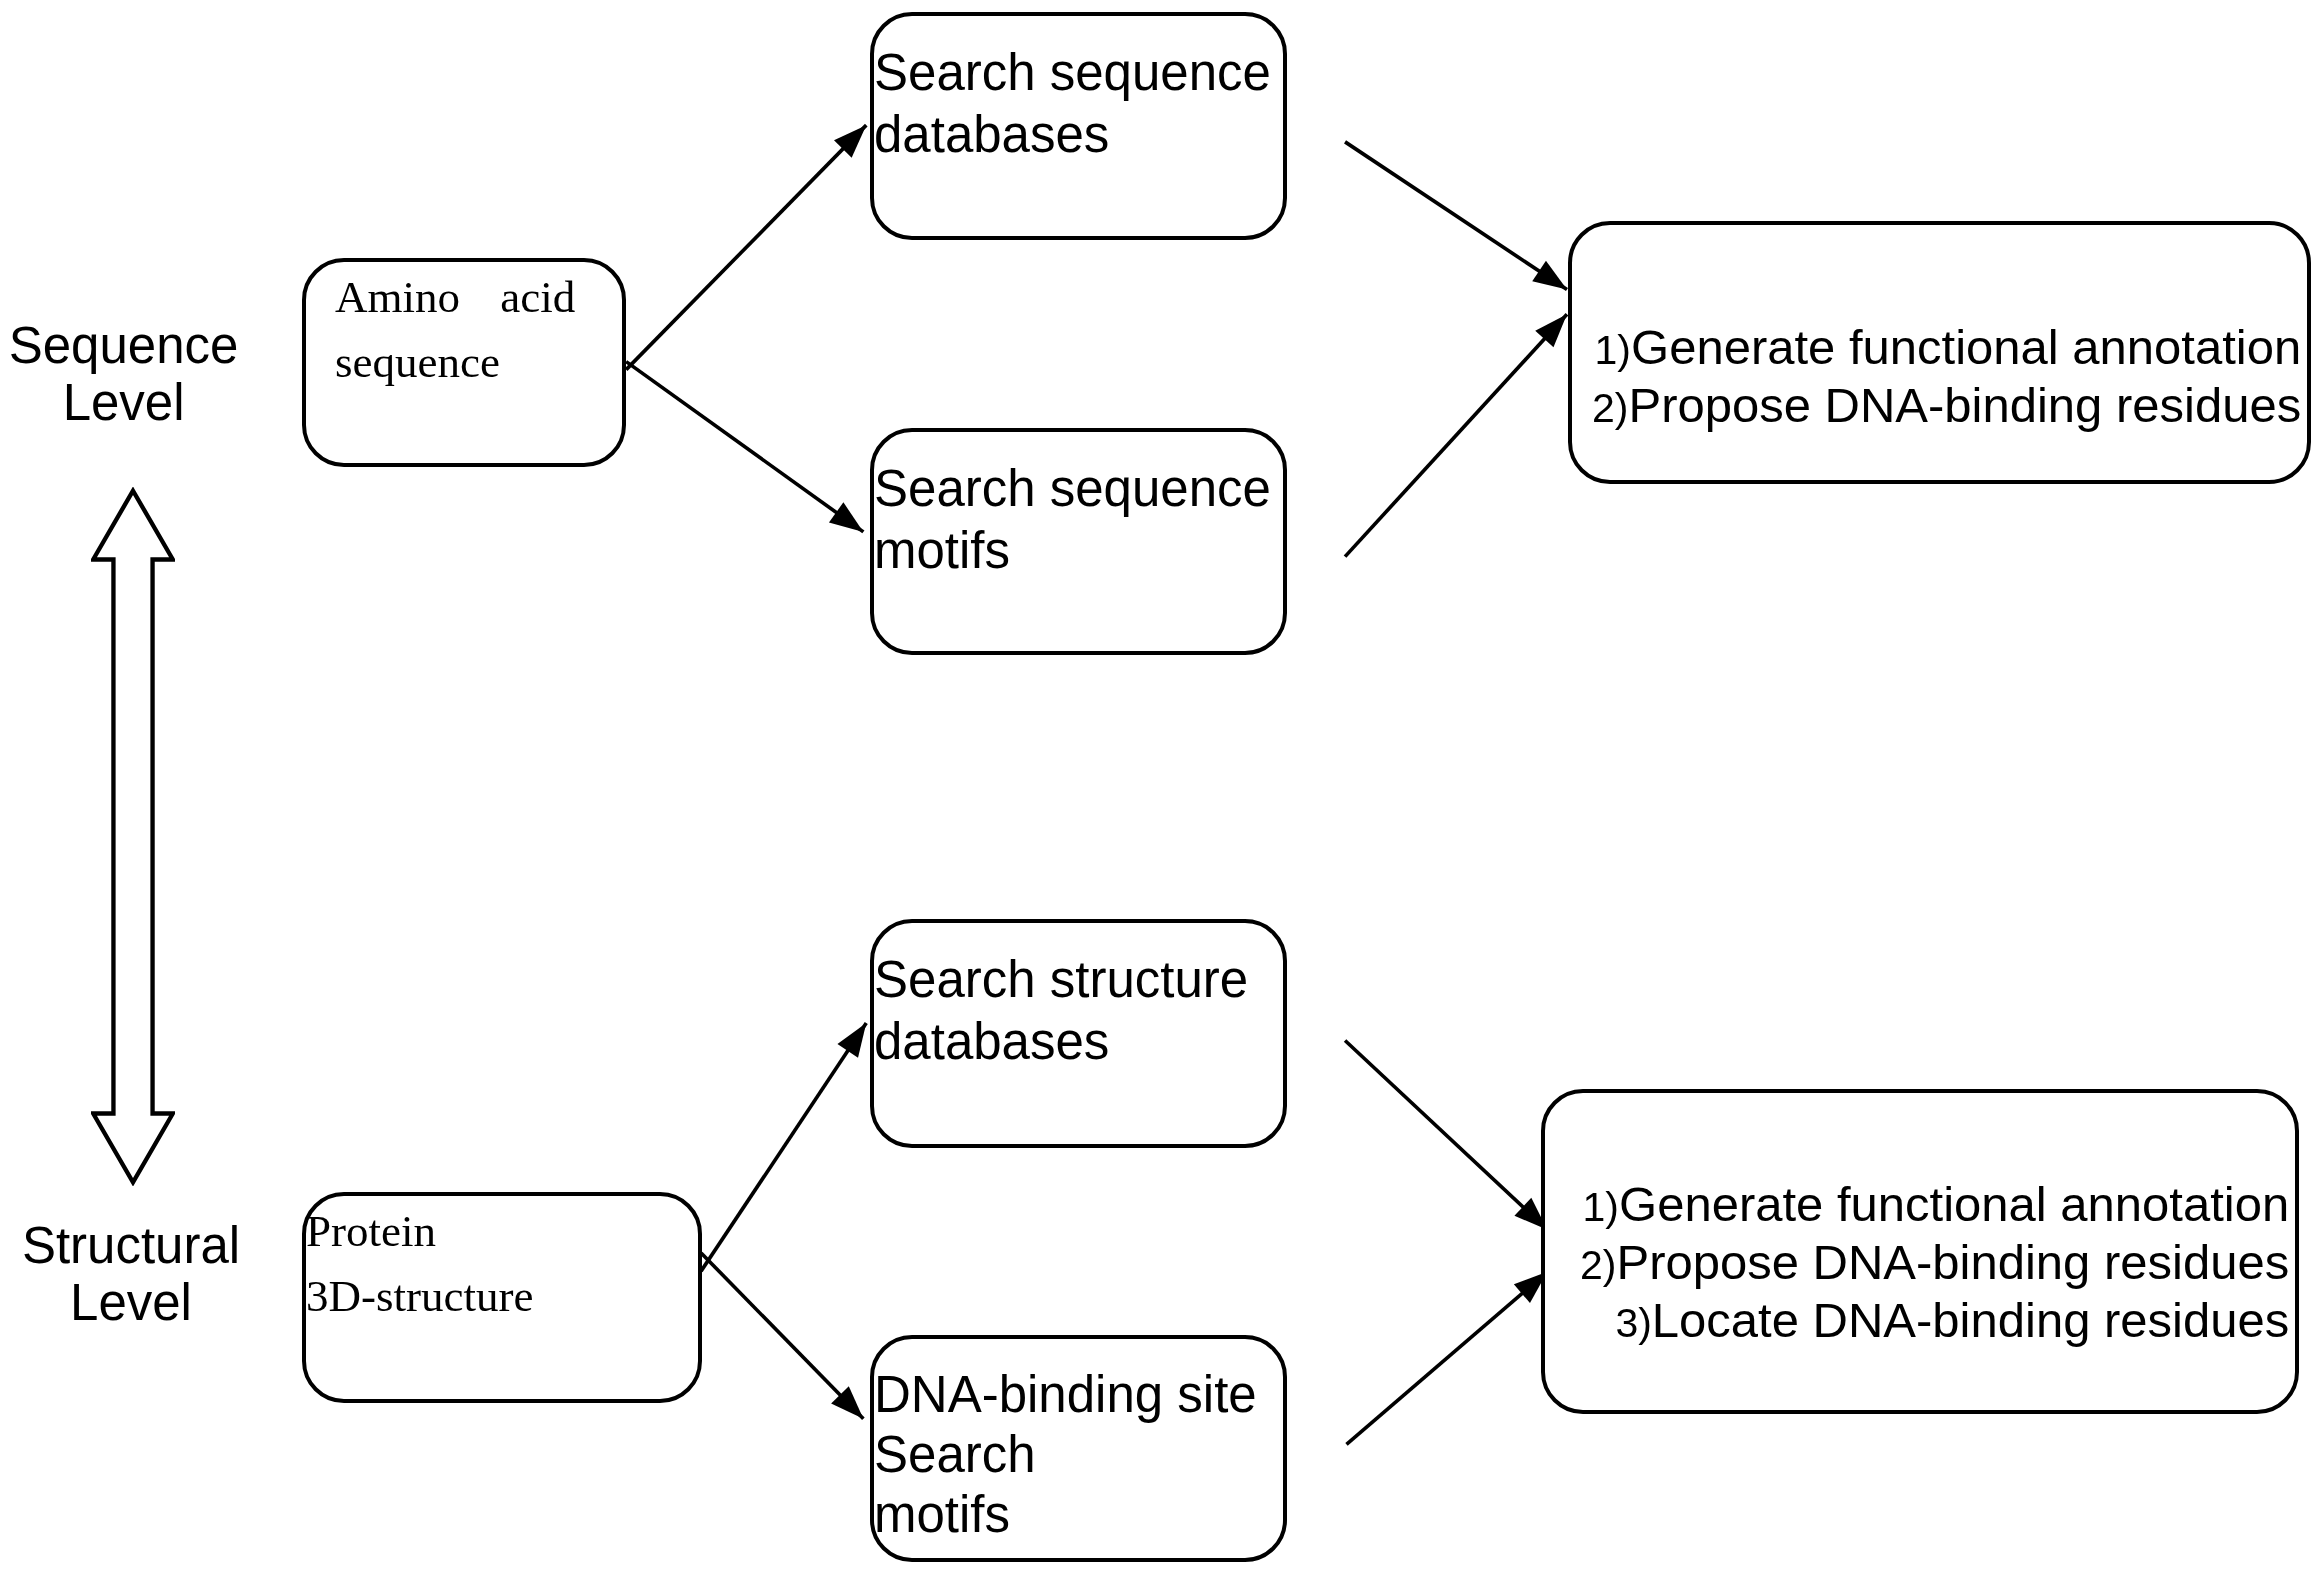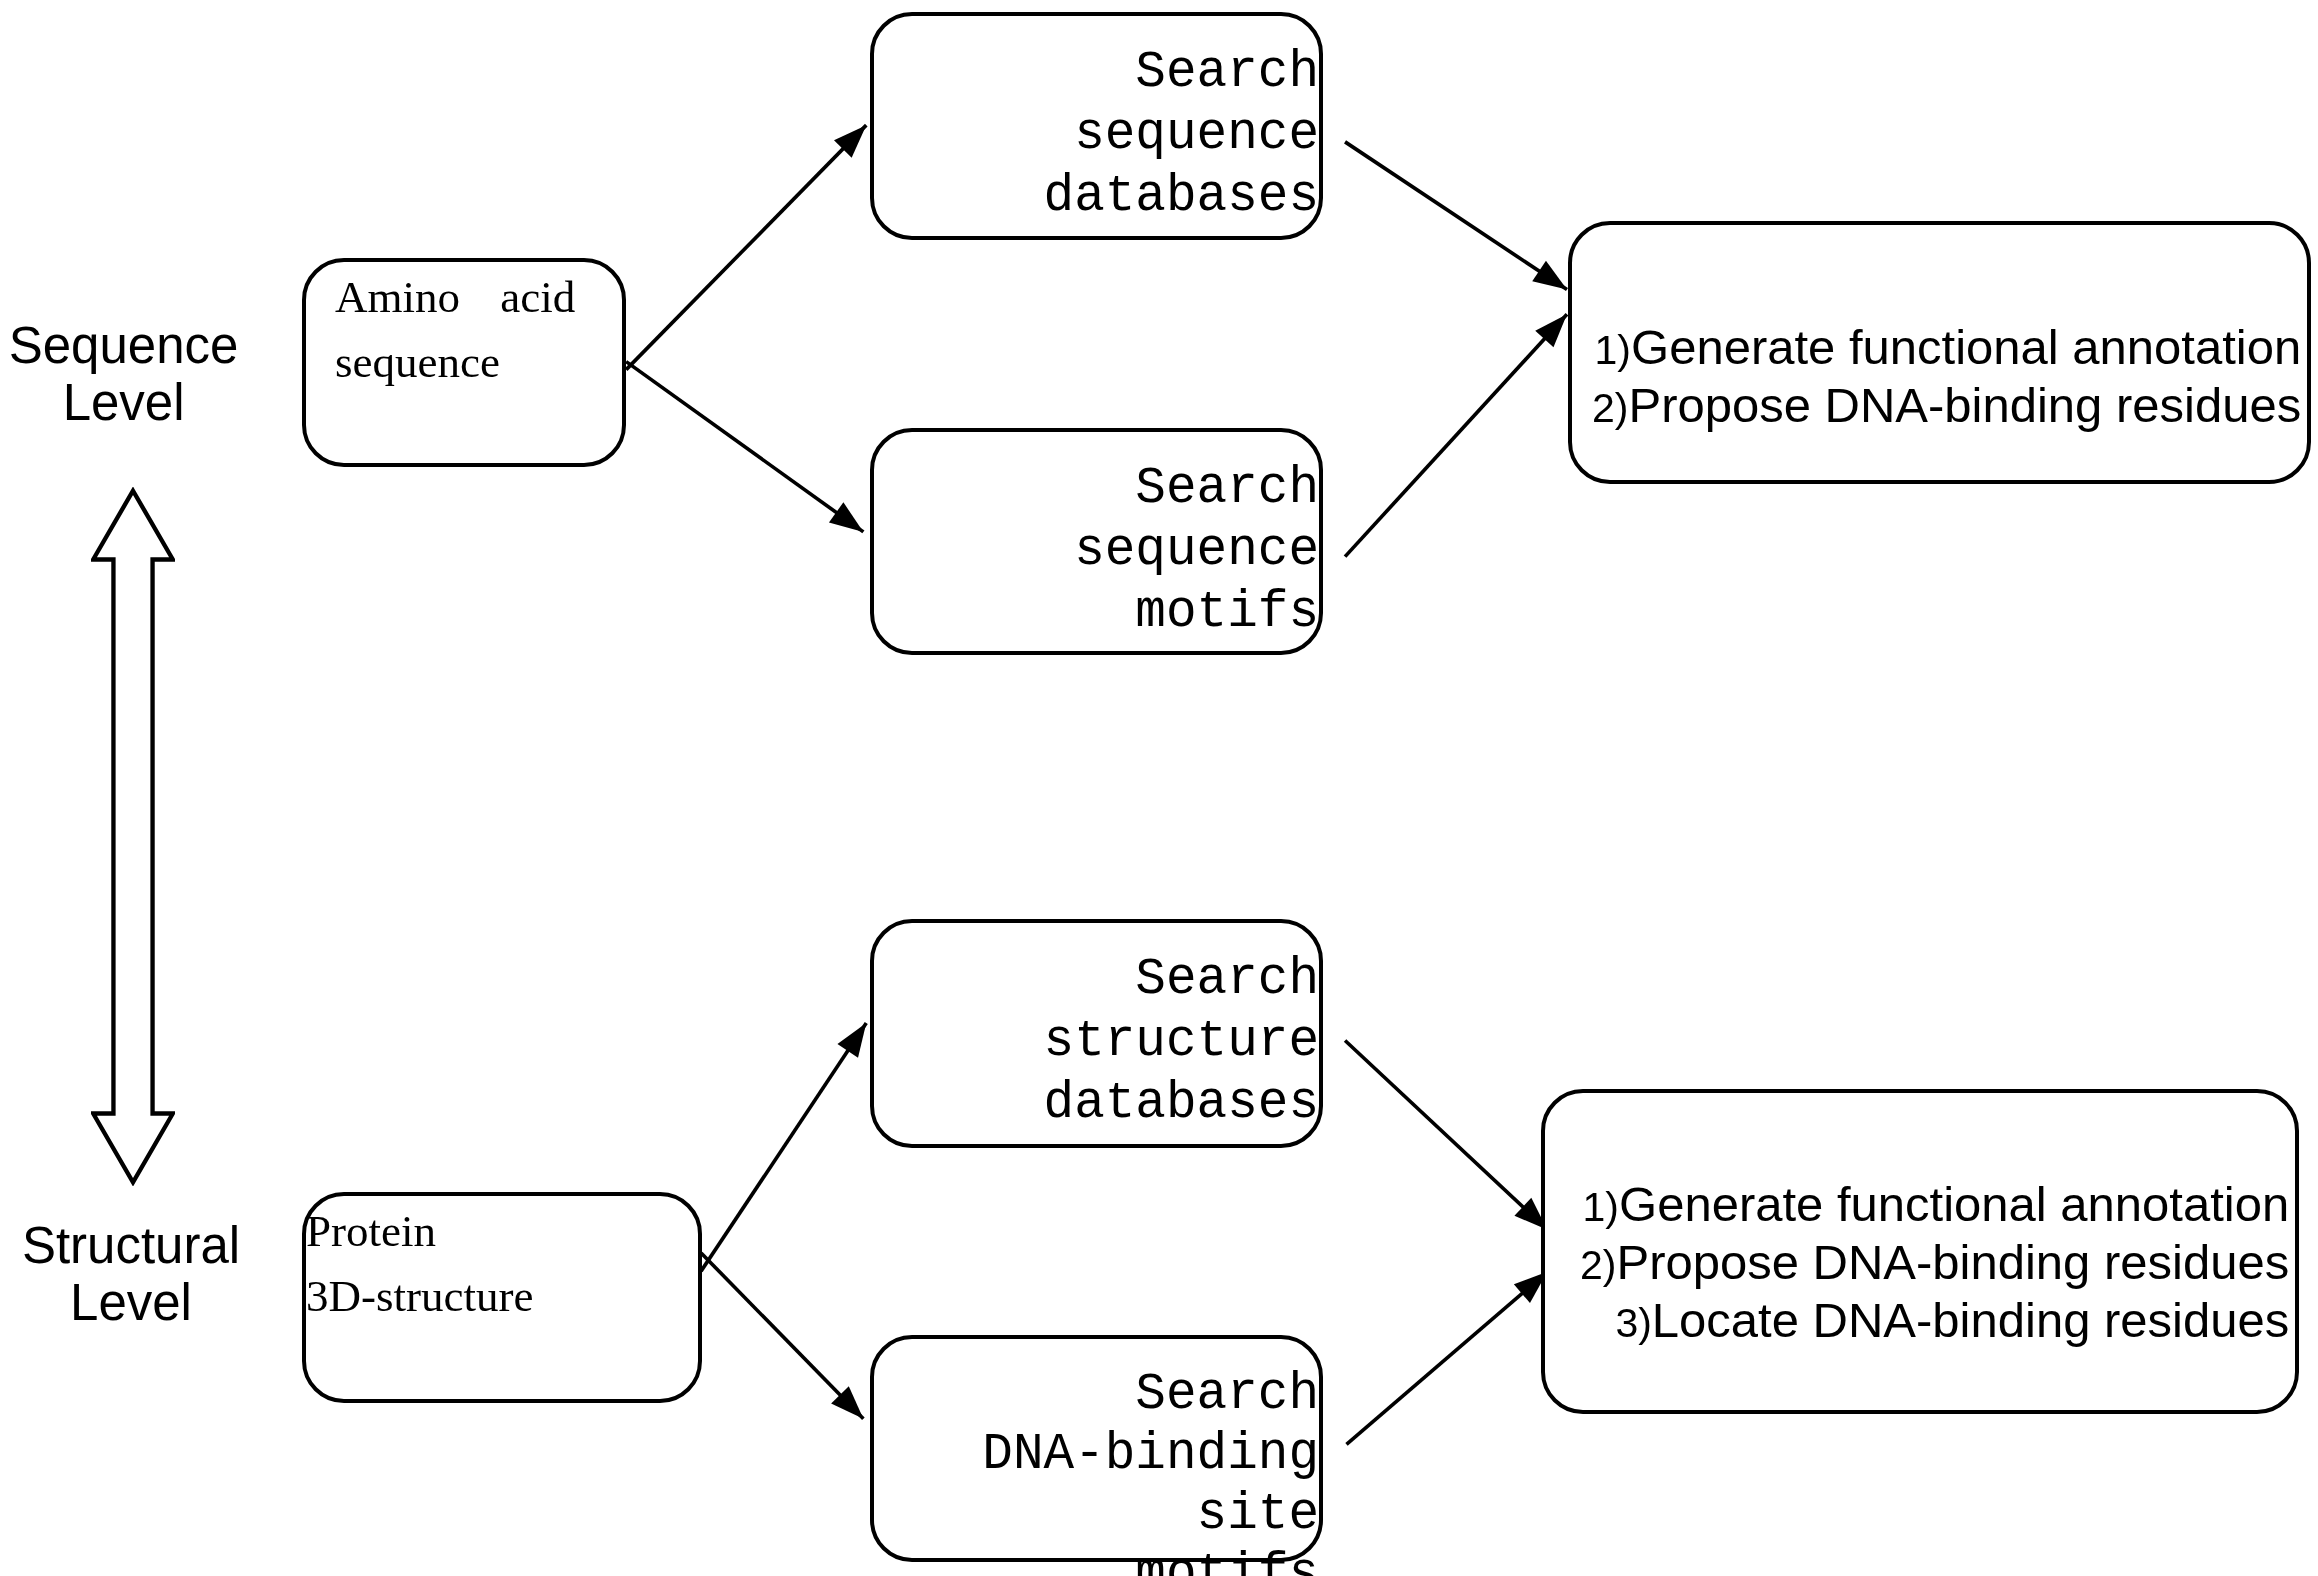--- a/index.html
+++ b/index.html
@@ -13,26 +13,25 @@
   }
   svg.overlay{position:absolute;left:0;top:0;width:2319px;height:1576px;}
   .node{
     position:absolute;
     box-sizing:border-box;
     background:#ffffff;
     border:4.4px solid #000000;
     border-radius:42px;
   }
   .mid{
-    width:453px;
+    width:417px;
     font-size:51px;
     line-height:62px;
-    text-align:right;
+    text-align:left;
     padding-top:26px;
-    font-family:Liberation Mono, monospace;
   }
   .entity{
     font-size:45px;
     line-height:65px;
     font-family:Liberation Serif, serif;
   }
   .side-label{
     position:absolute;
     font-size:51px;
     line-height:57px;
@@ -121,22 +120,22 @@
     <div>Protein</div>
     <div>3D-structure</div>
   </div>
 
   <div class="node mid" style="left:870px;top:919px;height:229px;">
     <div>Search structure</div>
     <div>databases</div>
   </div>
 
   <div class="node mid" id="dna-motifs-box" style="left:870px;top:1335px;height:227px;">
+    <div>DNA-binding site</div>
     <div>Search</div>
-    <div>DNA-binding site</div>
     <div>motifs</div>
   </div>
 
   <div class="node results" id="struct-results" style="left:1541px;top:1089px;width:758px;height:325px;">
     <div class="rline">
       <span class="num">1)</span><span>Generate functional annotation</span>
     </div>
     <div class="rline">
       <span class="num">2)</span><span>Propose DNA-binding residues</span>
     </div>

